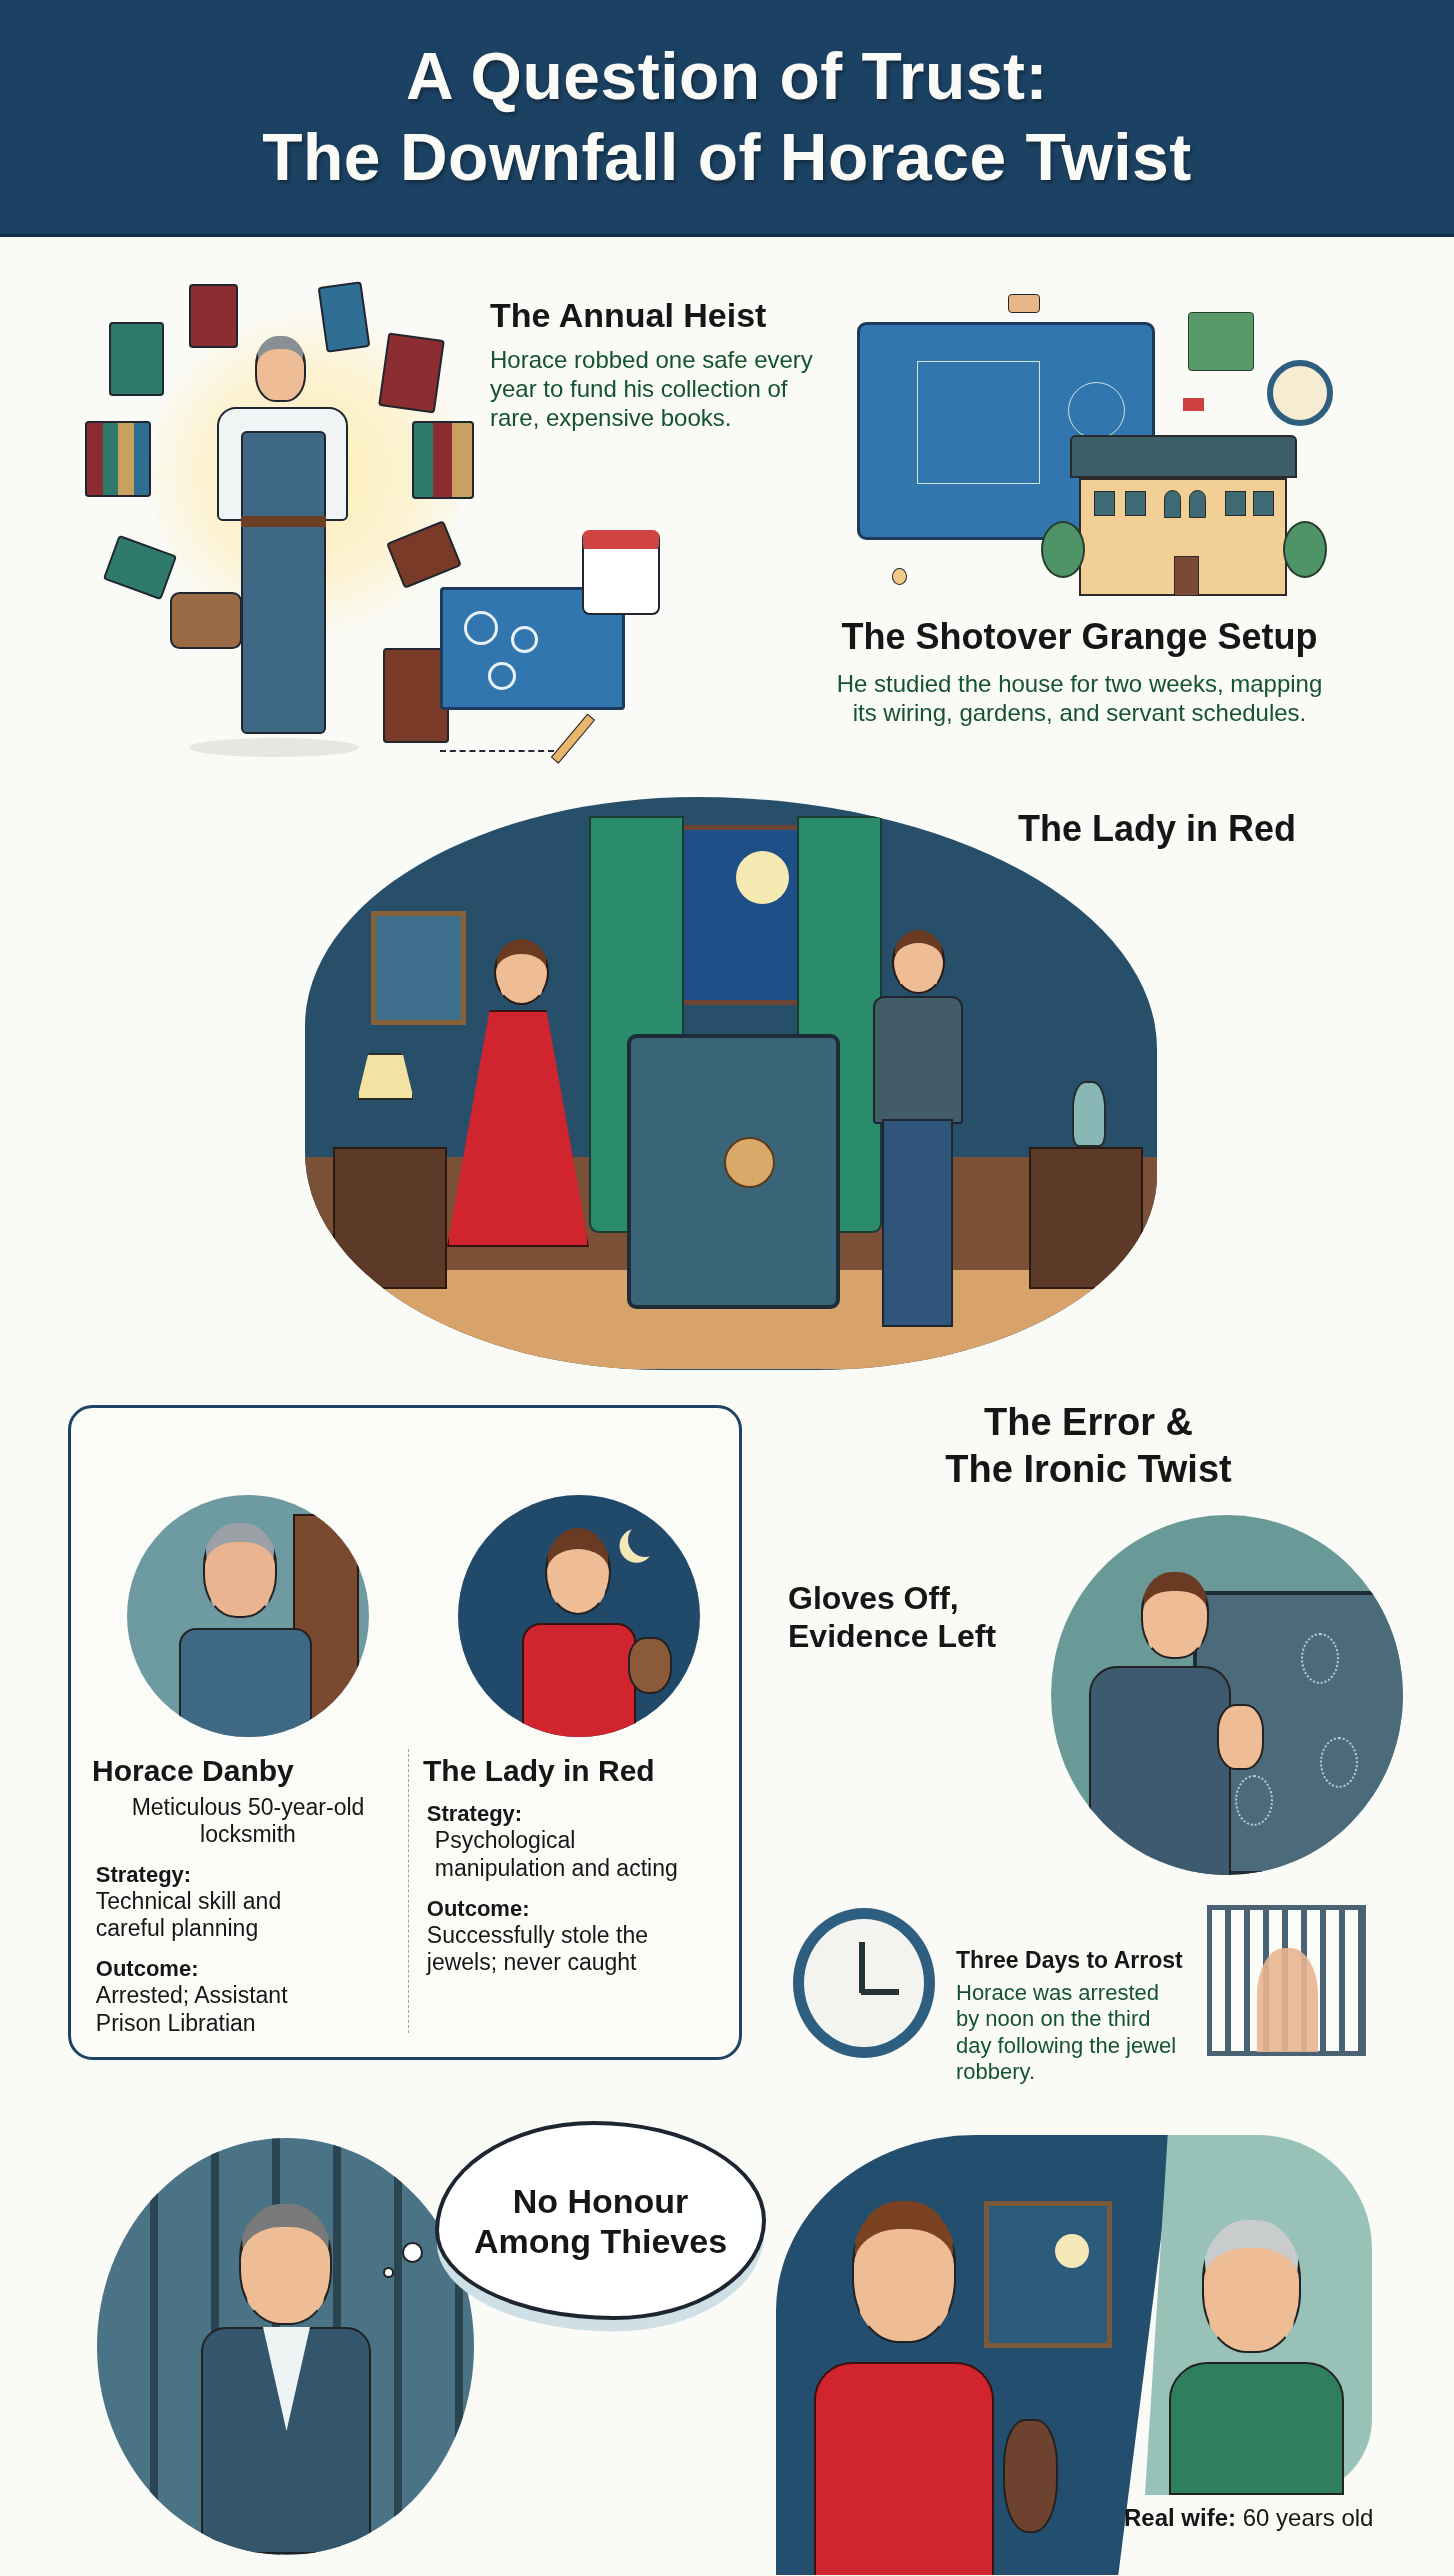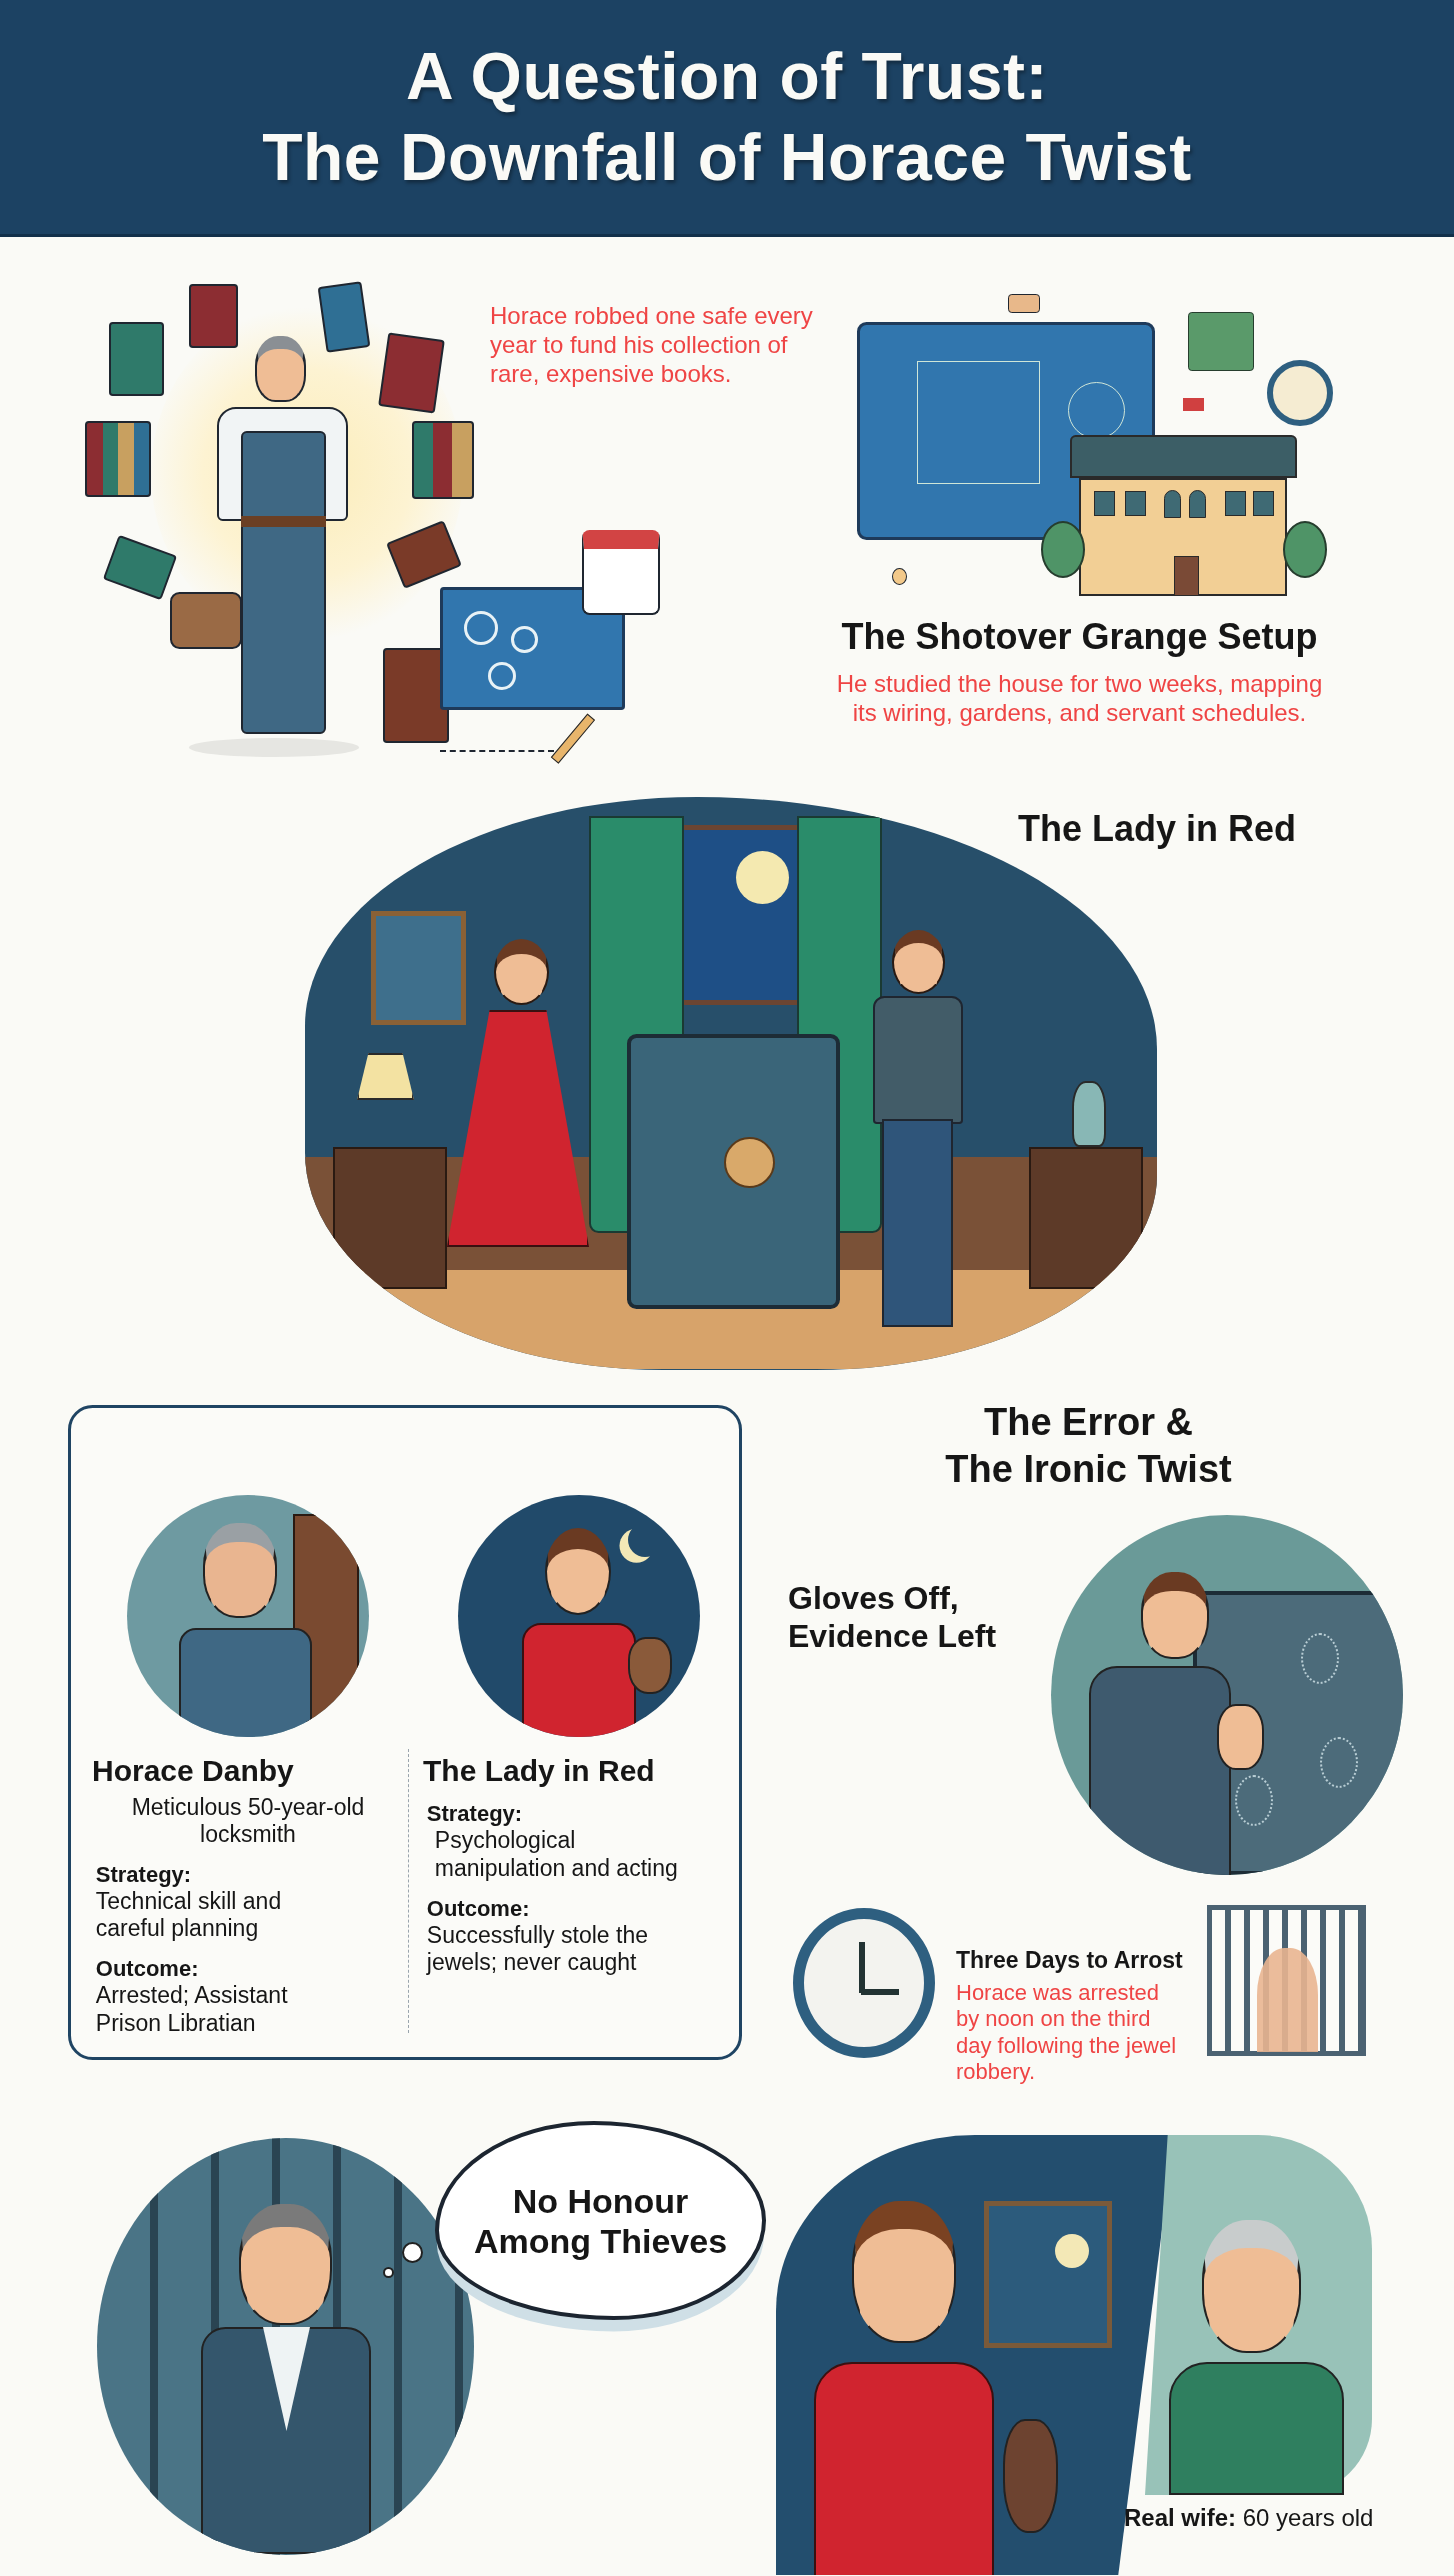--- a/index.html
+++ b/index.html
@@ -5,21 +5,21 @@
   * { box-sizing: border-box; margin: 0; padding: 0; }
   html, body { width: 1454px; height: 2576px; background: #fafaf6; overflow: hidden; }
   body { position: relative; font-family: "Liberation Sans", "DejaVu Sans", sans-serif; color: #161616; }
   .abs { position: absolute; }
 
   
   .header { left: 0; top: 0; width: 1454px; height: 237px; background: #1c4263; border-bottom: 3.8px solid #12304a; display: flex; flex-direction: column; justify-content: center; }
   .header h1 { color: #fafaf6; font-weight: 700; font-size: 66px; line-height: 81px; text-align: center; text-shadow: 1.9px 2.8px 3.8px rgba(0,0,0,0.35); letter-spacing: 0.5px; }
 
   h2.sec { font-weight: 700; font-size: 36px; line-height: 44px; color: #161616; }
-  p.body { font-size: 24px; line-height: 29px; color: #ef4444; }
+  p.body { font-size: 24px; line-height: 29px; color: #14532d; }
 
   
   .glow { border-radius: 50%; background: radial-gradient(circle, #fbecb8 0%, #fdf3d2 45%, rgba(250,250,246,0) 72%); }
   .book { border: 2.8px solid #1f2630; border-radius: 3.8px; }
   .person-body { border: 2.8px solid #1f2630; }
 
   
   .blueprint { background: #3176ae; border: 3.8px solid #1e3a5a; border-radius: 9.5px; }
   .bp-line { border: 1.9px solid #cfe6d8; }
   .house-wall { background: #f2cf95; border: 2.8px solid #2a2a2a; }
@@ -88,20 +88,21 @@
     <div class="abs" style="left:21px;top:21px;width:34px;height:34px;border:3.8px solid #e8f2f6;border-radius:50%;"></div>
     <div class="abs" style="left:68px;top:36px;width:26.5px;height:26.5px;border:3.8px solid #e8f2f6;border-radius:50%;"></div>
     <div class="abs" style="left:45px;top:72px;width:28px;height:28px;border:3.8px solid #e8f2f6;border-radius:50%;"></div>
   </div>
   <div class="abs" style="left:516px;top:265px;width:78px;height:85px;background:#fff;border:2.8px solid #1f2630;border-radius:7.6px;border-top:19px solid #d24444;"></div>
   <div class="abs" style="left:502px;top:445px;width:9.5px;height:57px;background:#e8b56b;border:1.9px solid #1f2630;transform:rotate(40deg);"></div>
   <div class="abs" style="left:374px;top:485px;width:114px;border-top:2.8px dashed #1f2630;"></div>
 </div>
 
 <div class="abs" style="left:490px;top:293px;width:341px;">
+  <h2 class="sec" style="font-size:34px;">The Annual Heist</h2>
   <p class="body" style="margin-top:7.6px;">Horace robbed one safe every year to fund his collection of rare, expensive books.</p>
 </div>
 
 <div class="abs" style="left:852px;top:284px;width:483px;height:317px;">
   <div class="abs blueprint" style="left:4.7px;top:38px;width:298px;height:218px;">
     <div class="abs bp-line" style="left:57px;top:36px;width:123px;height:123px;"></div>
     <div class="abs" style="left:208px;top:57px;width:57px;height:57px;border:1.9px solid #cfe6d8;border-radius:50%;"></div>
   </div>
   <div class="abs" style="left:156px;top:9.5px;width:32px;height:19px;background:#e8b88a;border:1.9px solid #1f2630;border-radius:3.8px;"></div>
   <div class="abs" style="left:40px;top:284px;width:15px;height:17px;background:#f3c98a;border:1.9px solid #1f2630;border-radius:50%;"></div>

